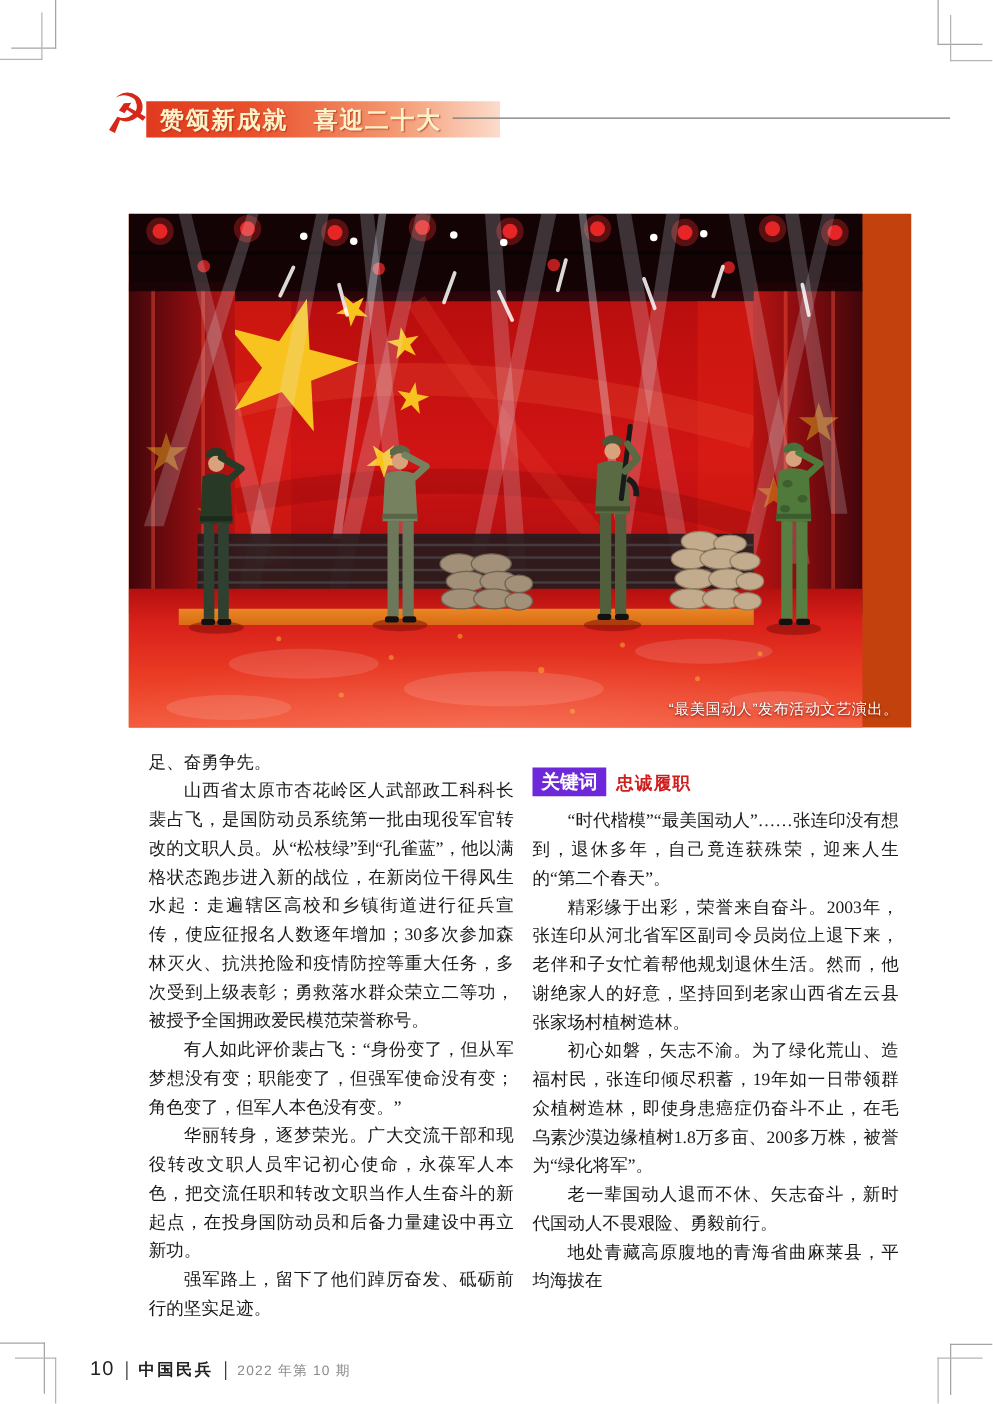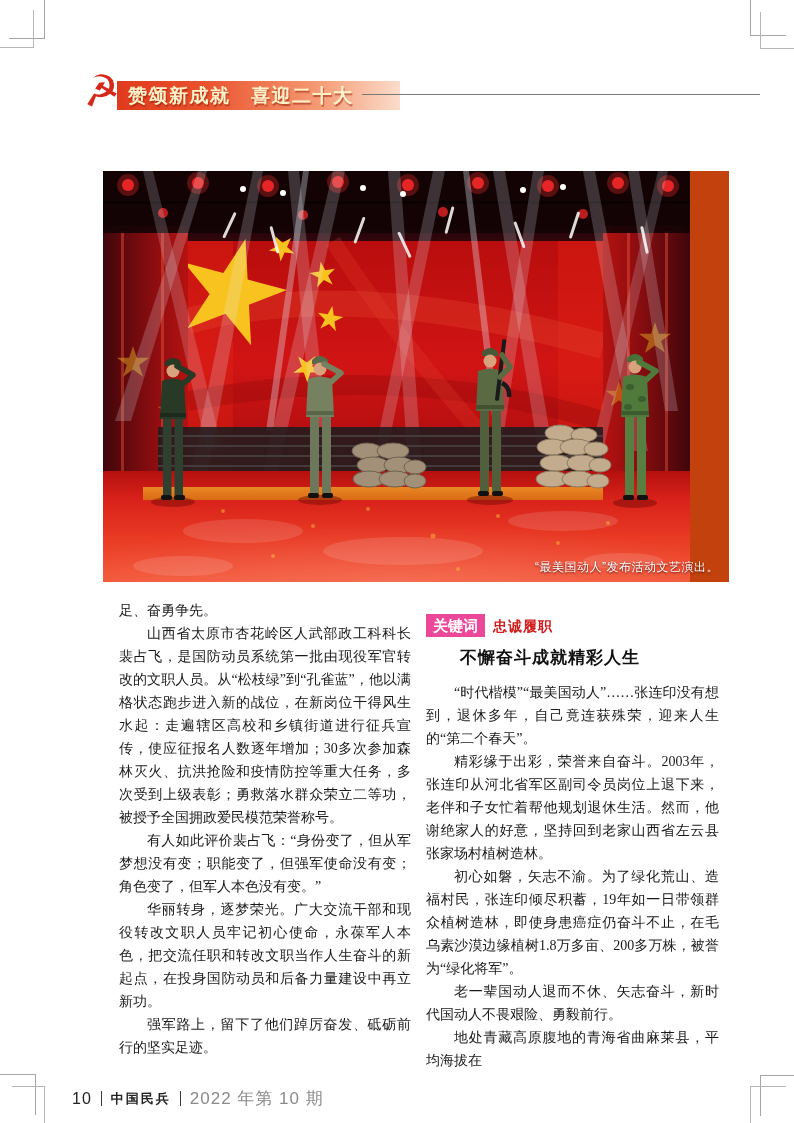--- a/index.html
+++ b/index.html
@@ -30,33 +30,33 @@
   .caption{position:absolute;right:10px;bottom:9px;color:#fff;
            font-family:"Liberation Sans","DejaVu Sans",sans-serif;font-size:12px;line-height:1;
            letter-spacing:.5px;text-shadow:0 1px 2px rgba(70,0,0,.85);}
   
   .columns{position:absolute;left:95px;top:599px;width:600px;display:flex;gap:15px;margin-left:24px;}
   .col-left{width:292px;}
   .col-right{width:293px;padding-top:15px;box-sizing:border-box;}
   p.para{margin:0;font-size:14px;line-height:23px;text-align:justify;color:#191919;}
   p.indent{text-indent:2em;}
   .kw-row{display:flex;align-items:center;gap:8px;margin:0 0 9px 0;}
-  .kw-badge{background:#ec4899;color:#ffffff;font-family:"Liberation Sans","DejaVu Sans",sans-serif;
+  .kw-badge{background:#6d28d9;color:#ffffff;font-family:"Liberation Sans","DejaVu Sans",sans-serif;
             font-weight:bold;font-size:15px;line-height:1;padding:4px 7px;}
   .kw-text{color:#cf1d1c;font-family:"Liberation Sans","DejaVu Sans",sans-serif;font-weight:bold;
            font-size:14px;line-height:1;letter-spacing:1px;}
   .subtitle{font-family:"Liberation Sans","DejaVu Sans",sans-serif;font-weight:bold;font-size:17px;
             color:#111;margin:0 0 12px 34px;letter-spacing:1px;}
   
   .footer{position:absolute;left:72px;top:1087px;display:flex;align-items:center;gap:9px;
           font-family:"Liberation Sans","DejaVu Sans",sans-serif;}
   .pg{font-size:16px;color:#222;letter-spacing:1px;}
   .sep{width:0;height:15px;border-left:1.5px solid #3a3a3a;}
   .journal{font-weight:bold;font-size:13px;color:#222;letter-spacing:2px;}
-  .issue{font-size:17px;color:#8a8a8a;letter-spacing:1px;}
+  .issue{font-size:11px;color:#8a8a8a;letter-spacing:1px;}
 </style>
 </head>
 <body>
 
 <div class="page">
 
   <div class="crop cm-tl-a"></div>
   <div class="crop cm-tl-b"></div>
   <div class="crop cm-tr-a"></div>
   <div class="crop cm-tr-b"></div>
@@ -340,21 +340,20 @@
       <p class="para indent">山西省太原市杏花岭区人武部政工科科长裴占飞，是国防动员系统第一批由现役军官转改的文职人员。从“松枝绿”到“孔雀蓝”，他以满格状态跑步进入新的战位，在新岗位干得风生水起：走遍辖区高校和乡镇街道进行征兵宣传，使应征报名人数逐年增加；30多次参加森林灭火、抗洪抢险和疫情防控等重大任务，多次受到上级表彰；勇救落水群众荣立二等功，被授予全国拥政爱民模范荣誉称号。</p>
       <p class="para indent">有人如此评价裴占飞：“身份变了，但从军梦想没有变；职能变了，但强军使命没有变；角色变了，但军人本色没有变。”</p>
       <p class="para indent">华丽转身，逐梦荣光。广大交流干部和现役转改文职人员牢记初心使命，永葆军人本色，把交流任职和转改文职当作人生奋斗的新起点，在投身国防动员和后备力量建设中再立新功。</p>
       <p class="para indent">强军路上，留下了他们踔厉奋发、砥砺前行的坚实足迹。</p>
     </div>
     <div class="col-right">
       <div class="kw-row">
         <span class="kw-badge">关键词</span>
         <span class="kw-text">忠诚履职</span>
       </div>
-      <div class="subtitle">不懈奋斗成就精彩人生</div>
       <p class="para indent">“时代楷模”“最美国动人”……张连印没有想到，退休多年，自己竟连获殊荣，迎来人生的“第二个春天”。</p>
       <p class="para indent">精彩缘于出彩，荣誉来自奋斗。2003年，张连印从河北省军区副司令员岗位上退下来，老伴和子女忙着帮他规划退休生活。然而，他谢绝家人的好意，坚持回到老家山西省左云县张家场村植树造林。</p>
       <p class="para indent">初心如磐，矢志不渝。为了绿化荒山、造福村民，张连印倾尽积蓄，19年如一日带领群众植树造林，即使身患癌症仍奋斗不止，在毛乌素沙漠边缘植树1.8万多亩、200多万株，被誉为“绿化将军”。</p>
       <p class="para indent">老一辈国动人退而不休、矢志奋斗，新时代国动人不畏艰险、勇毅前行。</p>
       <p class="para indent">地处青藏高原腹地的青海省曲麻莱县，平均海拔在</p>
     </div>
   </div>
 
   <div class="footer">
     <span class="pg">10</span>

